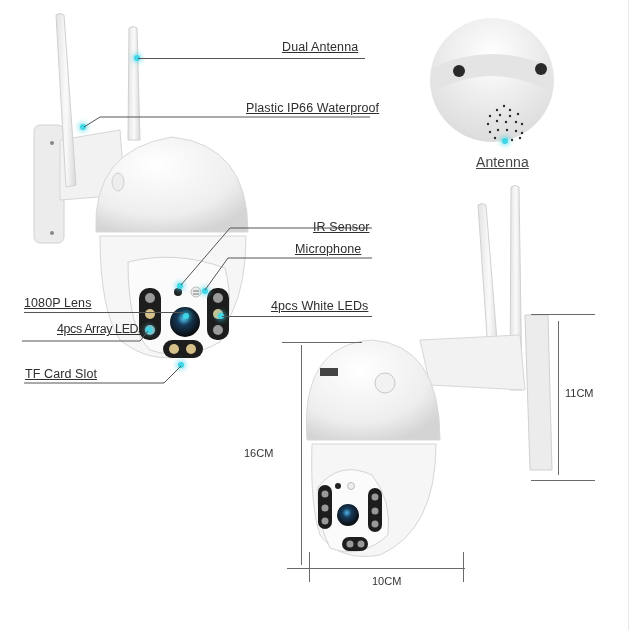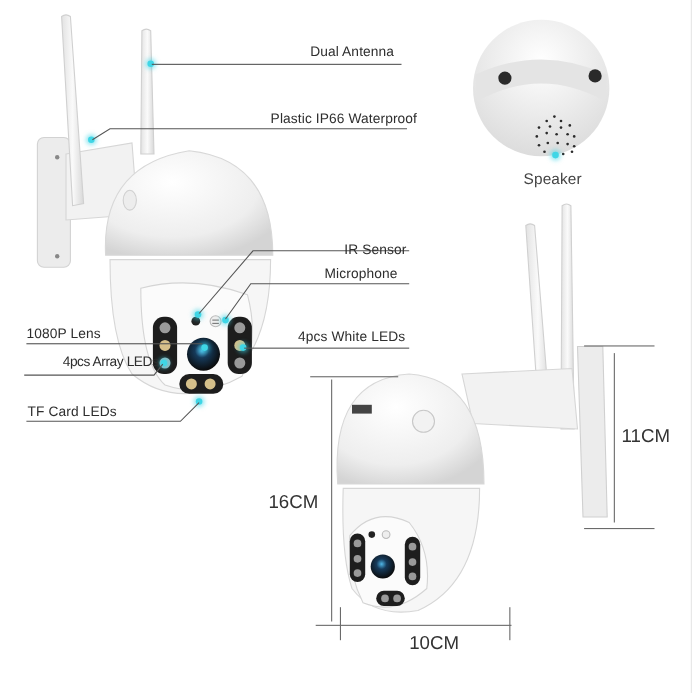--- a/index.html
+++ b/index.html
@@ -1,20 +1,20 @@
 <!DOCTYPE html>
 <html><head>
 <meta charset="utf-8">
 <style>
   * { box-sizing: border-box; margin: 0; padding: 0; }
   html, body { width: 633px; height: 630px; background: #ffffff; overflow: hidden; }
   body { position: relative; font-family: "Liberation Sans", "DejaVu Sans", sans-serif; color: #333; }
   .abs { position: absolute; }
-  .label { position: absolute; font-size: 12.5px; color: #2e2e2e; white-space: nowrap; letter-spacing: 0.1px; }
-  .dim { position: absolute; font-size: 17px; color: #333; white-space: nowrap; }
+  .label { position: absolute; font-size: 12.5px; color: #2e2e2e; white-space: nowrap; letter-spacing: 0.1px; text-decoration: underline; }
+  .dim { position: absolute; font-size: 11px; color: #333; white-space: nowrap; }
   .line { position: absolute; background: #555; }
   .dimline { position: absolute; background: #6a6a6a; }
   .dot { position: absolute; width: 6px; height: 6px; border-radius: 50%; background: #3fd6e6; box-shadow: 0 0 4px 2px rgba(63,214,230,0.55); }
   .divider { position: absolute; right: 4px; top: 0; width: 1px; height: 630px; background: #e6e6e6; }
   svg { position: absolute; overflow: visible; }
 </style>
 </head>
 <body>
 
 <div class="divider"></div>
@@ -128,21 +128,21 @@
       <circle cx="516" cy="131" r="1.2"></circle>
       <circle cx="522" cy="133" r="1.2"></circle>
     <circle cx="495" cy="138" r="1.2"></circle>
       <circle cx="512" cy="140" r="1.2"></circle>
       <circle cx="520" cy="138" r="1.2"></circle>
   </g>
 </svg>
 
 <div class="abs" style="left:430px;top:18px;width:124px;height:124px;border-radius:50%;"></div>
 <div class="dot" style="left:502px;top:138px;"></div>
-<div class="label" style="left:476px;top:154px;font-size:14px;color:#444;">Speaker</div>
+<div class="label" style="left:476px;top:154px;font-size:14px;color:#444;">Antenna</div>
 
 <div class="dot" style="left:134px;top:55px;"></div>
 <div class="line" style="left:138px;top:58px;width:227px;height:1px;"></div>
 <div class="label" style="left:282px;top:40px;">Dual Antenna</div>
 
 <div class="dot" style="left:80px;top:124px;"></div>
 <svg width="633" height="630" style="left:0;top:0;">
   <polyline points="84,127 100,117 370,117" fill="none" stroke="#555" stroke-width="1"></polyline>
 </svg>
 <div class="label" style="left:230px;top:101px;margin-left:16px;">Plastic IP66 Waterproof</div>
@@ -170,21 +170,21 @@
 <div class="dot" style="left:146px;top:327px;"></div>
 <svg width="633" height="630" style="left:0;top:0;">
   <polyline points="22,341 140,341 148,331" fill="none" stroke="#555" stroke-width="1"></polyline>
 </svg>
 <div class="label" style="left:21px;top:322px;letter-spacing:-0.4px;margin-left:36px;">4pcs Array LEDs</div>
 
 <div class="dot" style="left:178px;top:362px;"></div>
 <svg width="633" height="630" style="left:0;top:0;">
   <polyline points="24,383 164,383 181,366" fill="none" stroke="#555" stroke-width="1"></polyline>
 </svg>
-<div class="label" style="left:25px;top:367px;">TF Card LEDs</div>
+<div class="label" style="left:25px;top:367px;">TF Card Slot</div>
 
 <div class="dimline" style="left:282px;top:342px;width:80px;height:1px;"></div>
 <div class="dimline" style="left:301px;top:345px;width:1px;height:220px;"></div>
 <div class="dim" style="left:244px;top:447px;">16CM</div>
 
 <div class="dimline" style="left:287px;top:568px;width:178px;height:1px;"></div>
 <div class="dimline" style="left:309px;top:552px;width:1px;height:30px;"></div>
 <div class="dimline" style="left:463px;top:552px;width:1px;height:30px;"></div>
 <div class="dim" style="left:372px;top:575px;">10CM</div>
 

